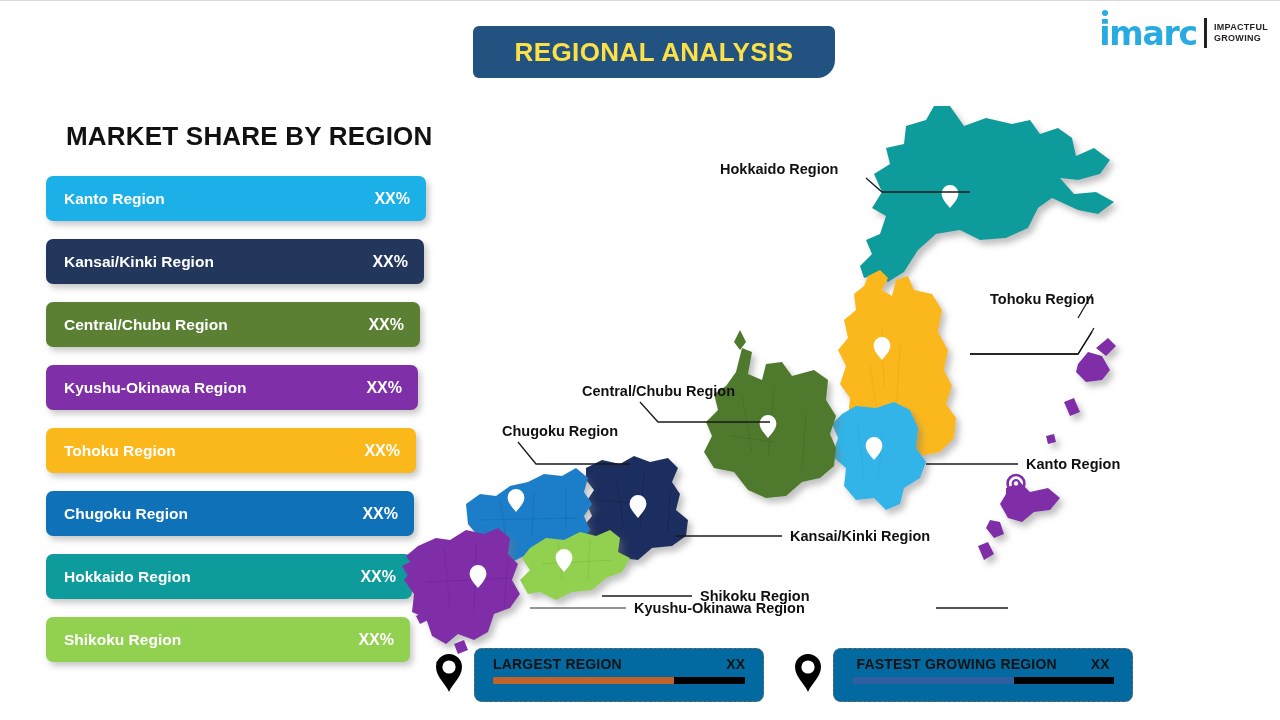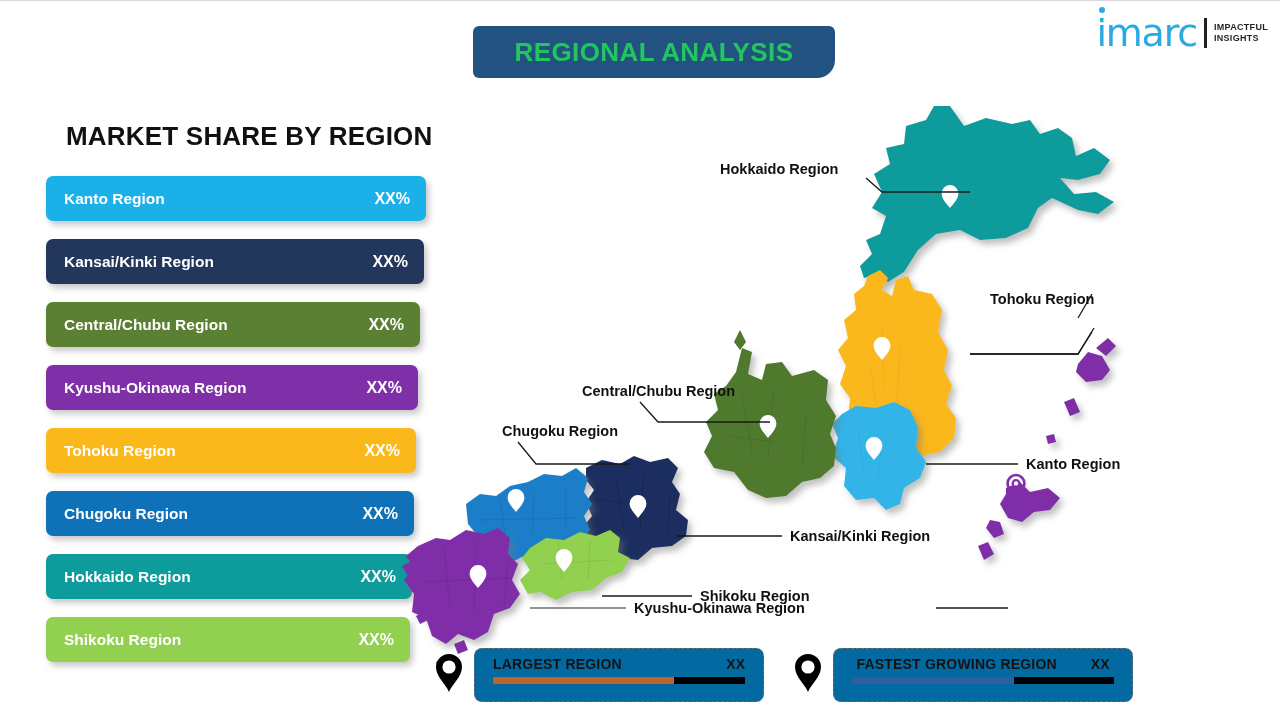--- a/index.html
+++ b/index.html
@@ -14,32 +14,32 @@
   }
 
   
   #title-banner{
     position:absolute; left:473px; top:25px; width:362px; height:52px;
     background:#215280;
     border-radius:6px 6px 18px 6px;
     display:flex; align-items:center; justify-content:center;
   }
   #title-banner .title-text{
-    color:#22c55e; font-size:26px; font-weight:bold; letter-spacing:.4px;
+    color:#fde047; font-size:26px; font-weight:bold; letter-spacing:.4px;
     white-space:nowrap;
   }
 
   
   #brand-logo{
     position:absolute; right:12px; top:14px;
     display:flex; align-items:center; gap:7px; height:36px;
   }
   #brand-logo .imarc-word{
     position:relative;
-    font-size:38px; font-weight:normal; color:#29abe2;
+    font-size:33px; font-weight:bold; color:#29abe2;
     letter-spacing:-1.2px; line-height:1;
     font-family:"DejaVu Sans", sans-serif;
     margin-left:24px;
   }
   #brand-logo .imarc-dot{
     position:absolute; left:3px; top:-7px;
     width:6px; height:6px; border-radius:50%; background:#29abe2;
   }
   #brand-logo .logo-divider{
     width:3px; height:30px; background:#231f20;
@@ -112,21 +112,21 @@
 </div>
 
 <div id="brand-logo">
   <span class="imarc-word" style="color: rgb(41, 171, 226);">
     <span class="imarc-dot" style="background: rgb(41, 171, 226);"></span>
     <span>imarc</span>
   </span>
   <span class="logo-divider"></span>
   <span class="tagline">
     <span>IMPACTFUL</span>
-    <span>INSIGHTS</span>
+    <span>GROWING</span>
   </span>
 </div>
 
 <div id="legend-panel">
   <div id="legend-heading">MARKET SHARE BY REGION</div>
   <div id="legend-rows">
       <div class="legend-row" style="background: rgb(28, 176, 232); width: 380px;">
         <span class="rg-name">Kanto  Region</span>
         <span class="rg-share">XX%</span>
       </div>

